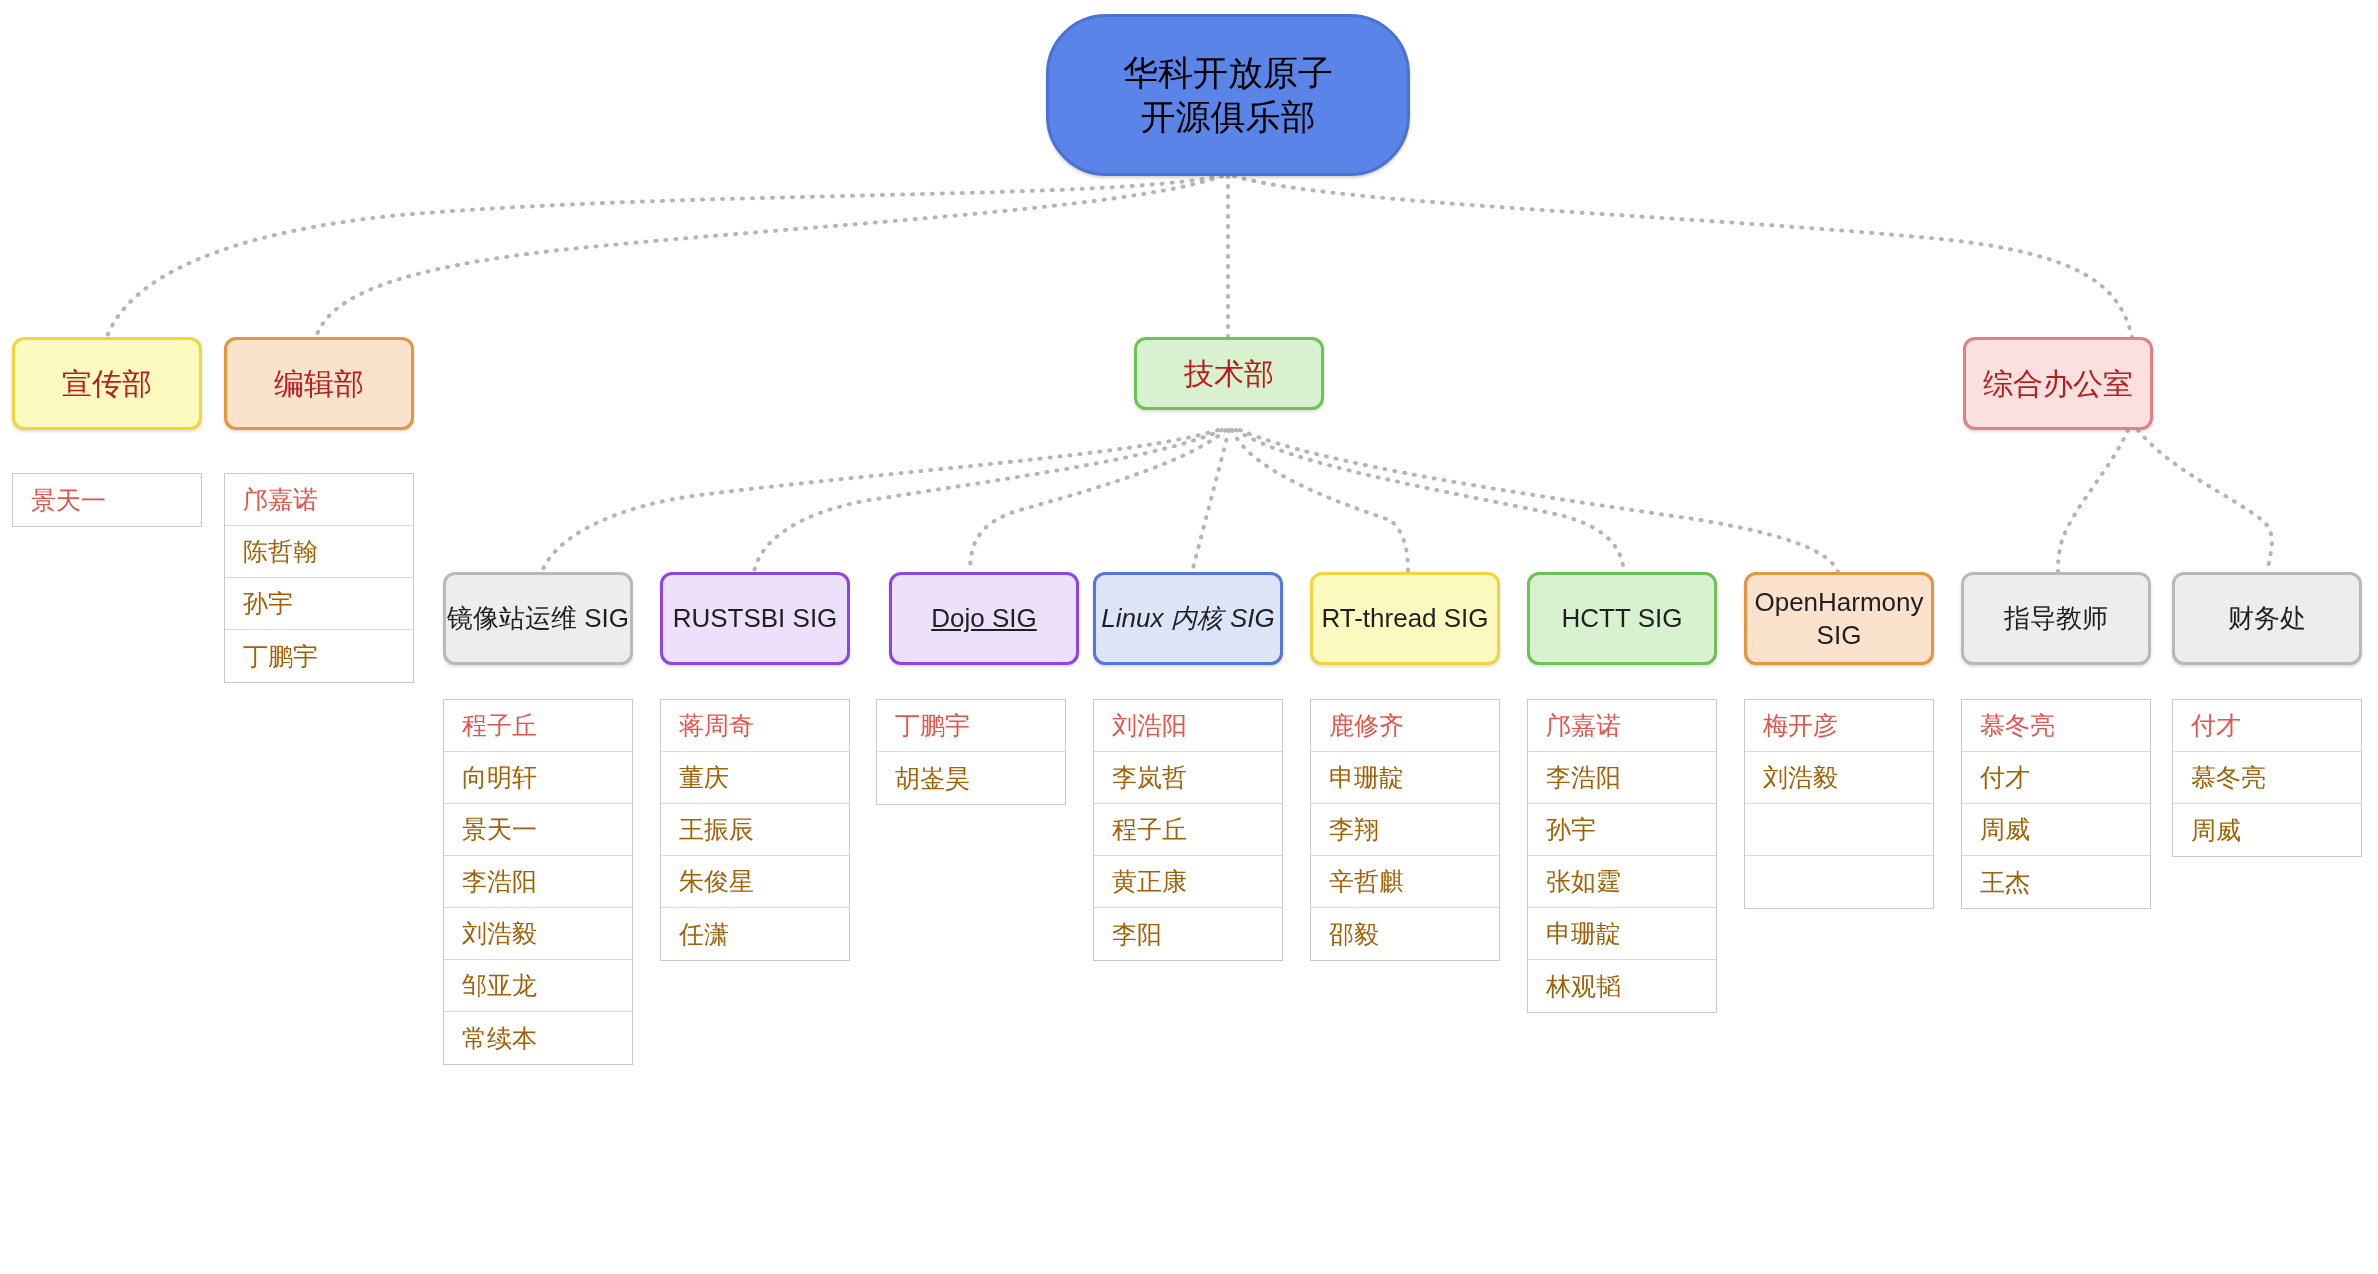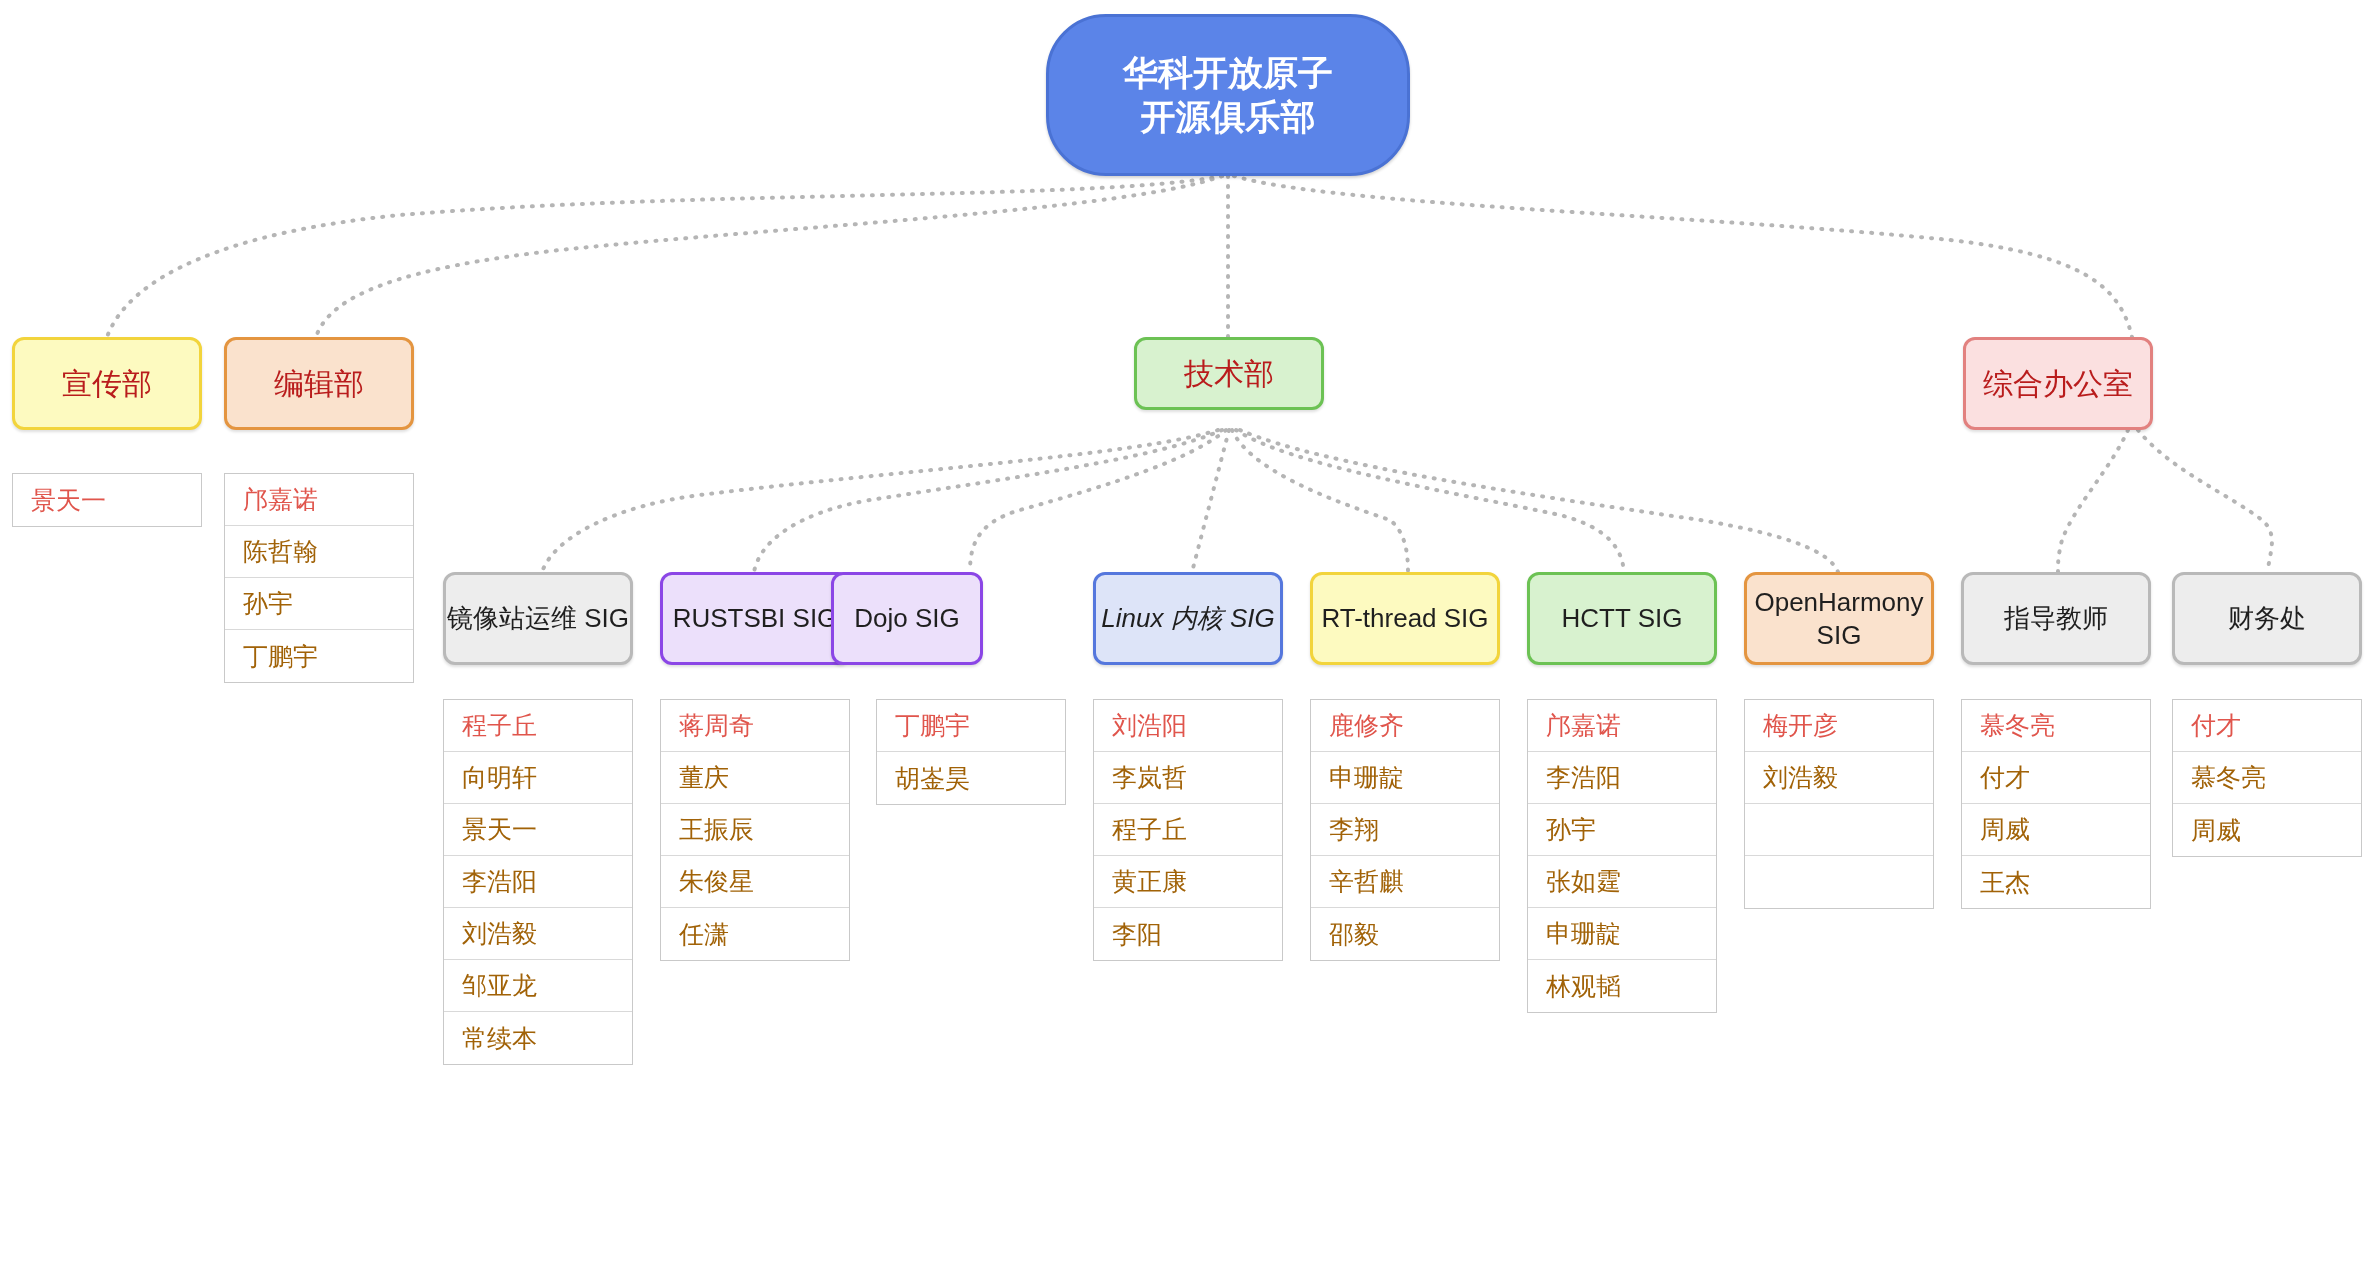--- a/index.html
+++ b/index.html
@@ -13,21 +13,21 @@
 
   
   .node{
     position:absolute;box-sizing:border-box;
     display:flex;align-items:center;justify-content:center;
     text-align:center;line-height:1.25;
     border-style:solid;
   }
   .root{
     border-radius:60px;border-width:3px;
-    color:#ffffff;font-weight:bold;font-size:35px;
+    color:#000000;font-weight:normal;font-size:35px;
     background:#5b84e8;border-color:#4a72d4;
     box-shadow:0 2px 3px rgba(0,0,0,.18);
   }
   .dept{
     border-radius:12px;border-width:3px;font-size:30px;color:#b91c1c;
     box-shadow:0 2px 3px rgba(0,0,0,.13);
   }
   .sig{
     border-radius:12px;border-width:3px;font-size:26px;color:#1f1f1f;
     box-shadow:0 2px 3px rgba(0,0,0,.13);
@@ -98,21 +98,21 @@
   <div class="node dept c-orange" style="left:224px;top:337px;width:190px;height:93px;">编辑部</div>
 
   <div class="node dept c-green" style="left:1134px;top:337px;width:190px;height:73px;">技术部</div>
 
   <div class="node sig c-gray" style="left:443px;top:572px;width:190px;height:93px;">镜像站运维 SIG</div>
 
   <div class="node dept c-red" style="left:1963px;top:337px;width:190px;height:93px;">综合办公室</div>
 
   <div class="node sig c-purple" style="left:660px;top:572px;width:190px;height:93px;">RUSTSBI SIG</div>
 
-  <div class="node sig c-purple" style="left:831px;top:572px;width:152px;height:93px;">Dojo SIG</div>
+  <div class="node sig c-purple" style="left:889px;top:572px;width:190px;height:93px;text-decoration:underline;">Dojo SIG</div>
 
   <div class="node sig c-blue" style="left:1093px;top:572px;width:190px;height:93px;font-style:italic;">Linux 内核 SIG</div>
 
   <div class="node sig c-yellow" style="left:1310px;top:572px;width:190px;height:93px;">RT-thread SIG</div>
 
   <div class="node sig c-green" style="left:1527px;top:572px;width:190px;height:93px;">HCTT SIG</div>
 
   <div class="node sig c-orange" style="left:1744px;top:572px;width:190px;height:93px;">
     <div>
       <div>OpenHarmony</div>

